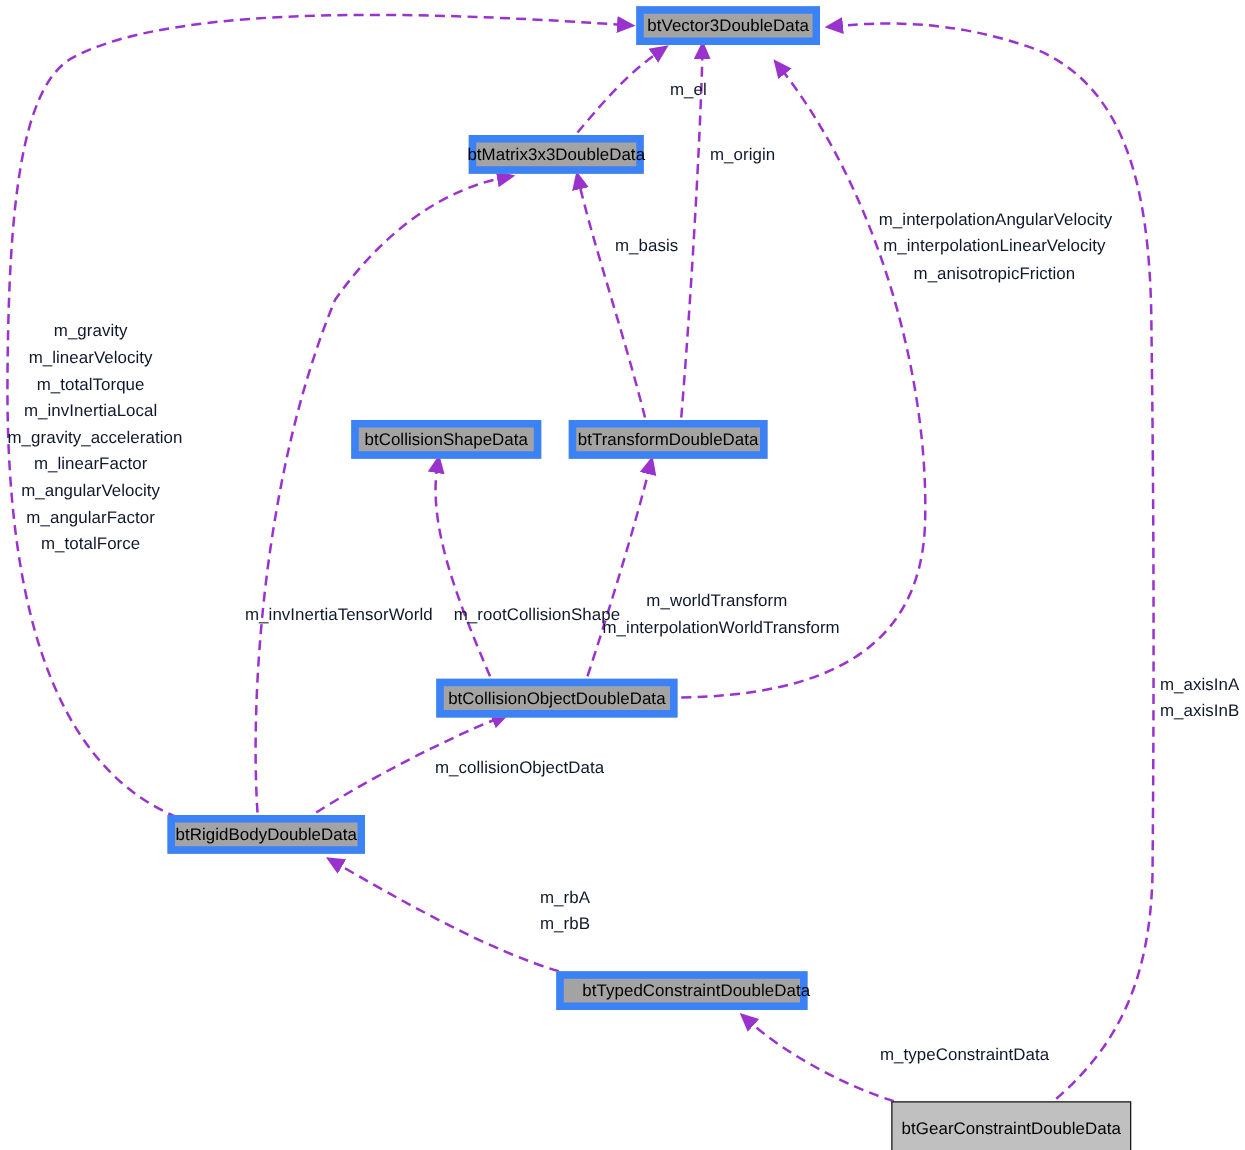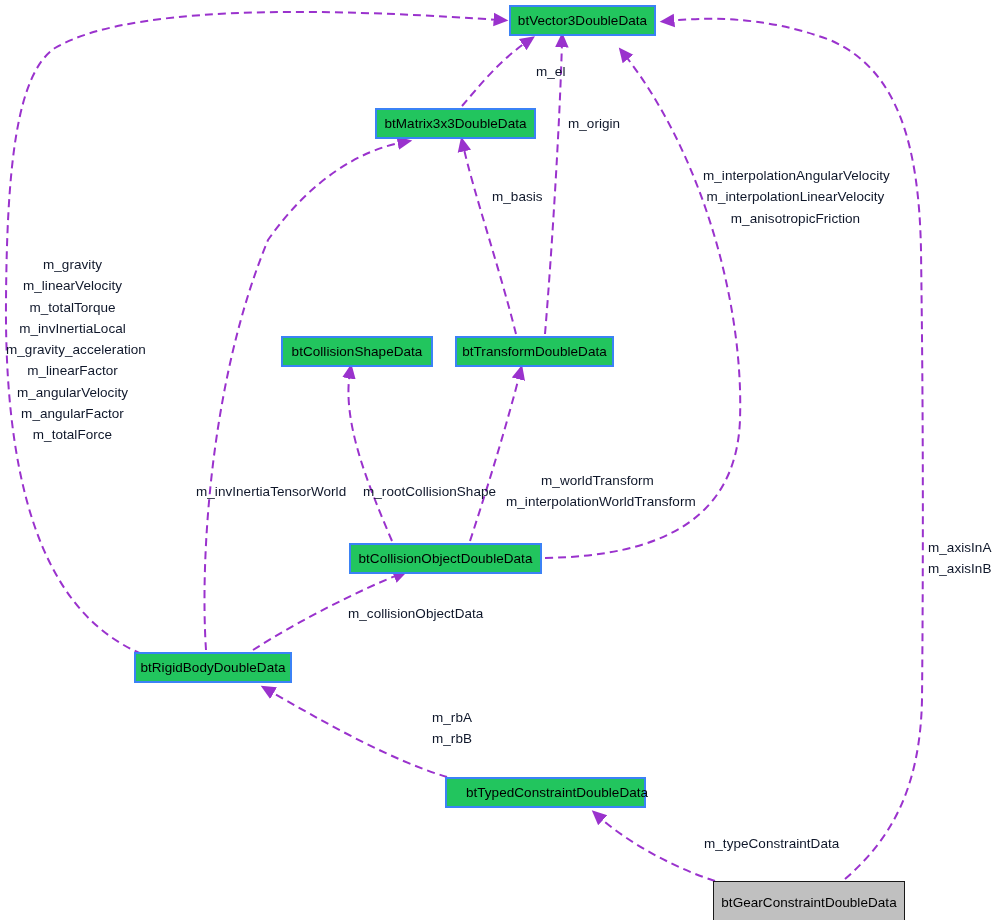--- a/index.html
+++ b/index.html
@@ -18,22 +18,22 @@
   #edge-layer {
     position: absolute;
     left: 0;
     top: 0;
     width: 996px;
     height: 920px;
   }
   .uml-node {
     position: absolute;
     box-sizing: border-box;
-    border: 2px solid #3b82f6;
-    background: #22c55e;
+    border: 6px solid #3b82f6;
+    background: #a3a3a3;
     color: #000000;
     font-size: 13.5px;
     line-height: 1;
     display: flex;
     align-items: center;
     justify-content: center;
     white-space: nowrap;
     letter-spacing: 0.05px;
   }
   .uml-node.highlight {
@@ -88,21 +88,21 @@
       <path d="M 253,650 C 300,620 360,590 400,574" marker-end="url(#arrowUp)"></path>
 
       <path d="M 447,777 C 390,760 320,720 268,690" marker-end="url(#arrowUp)"></path>
 
       <path d="M 715,881 C 680,870 630,845 598,816" marker-end="url(#arrowUp)"></path>
     </g>
   </svg>
 
   <div class="uml-node" style="left:509px; top:5px; width:147px; height:31px;">btVector3DoubleData</div>
 
-  <div class="uml-node" style="left:375px; top:108px; width:161px; height:31px;">btMatrix3x3DoubleData</div>
+  <div class="uml-node" style="left:375px; top:108px; width:140px; height:31px;">btMatrix3x3DoubleData</div>
 
   <div class="uml-node" style="left:281px; top:336px; width:152px; height:31px;">btCollisionShapeData</div>
 
   <div class="uml-node" style="left:455px; top:336px; width:159px; height:31px;">btTransformDoubleData</div>
 
   <div class="uml-node" style="left:349px; top:543px; width:193px; height:31px;">btCollisionObjectDoubleData</div>
 
   <div class="uml-node" style="left:134px; top:652px; width:158px; height:31px;">btRigidBodyDoubleData</div>
 
   <div class="uml-node" style="left:445px; top:777px; width:201px; height:31px;padding-left:23px;">btTypedConstraintDoubleData</div>
@@ -135,21 +135,21 @@
 
   <div class="edge-label multi" style="left:928px; top:537px; width:62px;">
     <div>m_axisInA</div>
     <div>m_axisInB</div>
   </div>
 
   <div class="edge-label" style="left:196px; top:481px;">m_invInertiaTensorWorld</div>
 
   <div class="edge-label" style="left:363px; top:481px;">m_rootCollisionShape</div>
 
-  <div class="edge-label multi" style="left:506px; top:470px; width:183px;">
+  <div class="edge-label multi" style="left:482px; top:470px; width:183px;">
     <div>m_worldTransform</div>
     <div>m_interpolationWorldTransform</div>
   </div>
 
   <div class="edge-label" style="left:348px; top:603px;">m_collisionObjectData</div>
 
   <div class="edge-label multi" style="left:428px; top:707px; width:48px;">
     <div>m_rbA</div>
     <div>m_rbB</div>
   </div>

